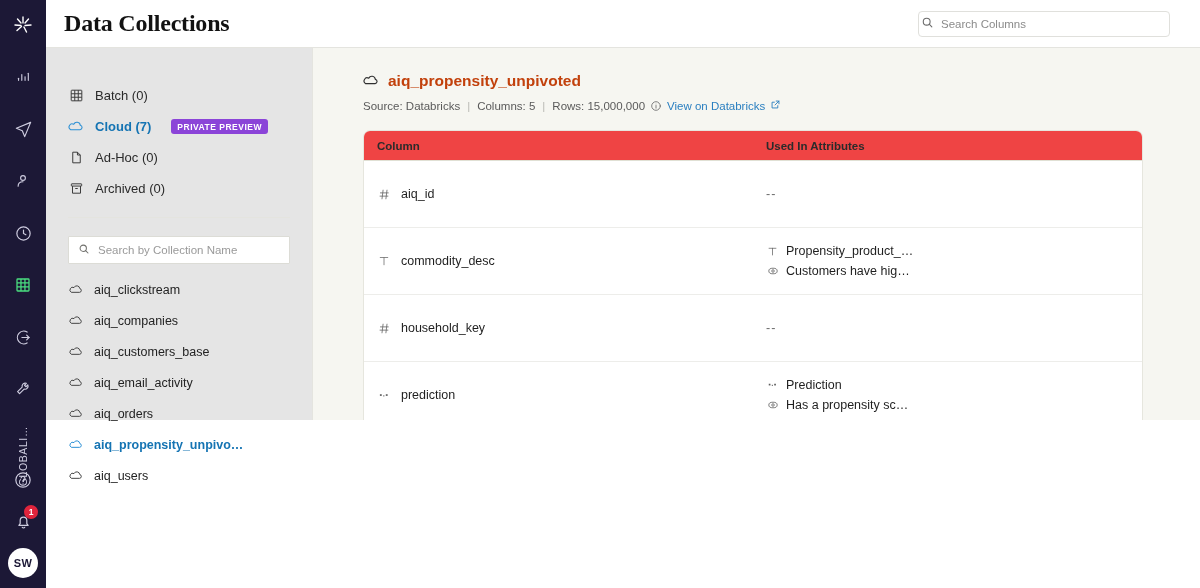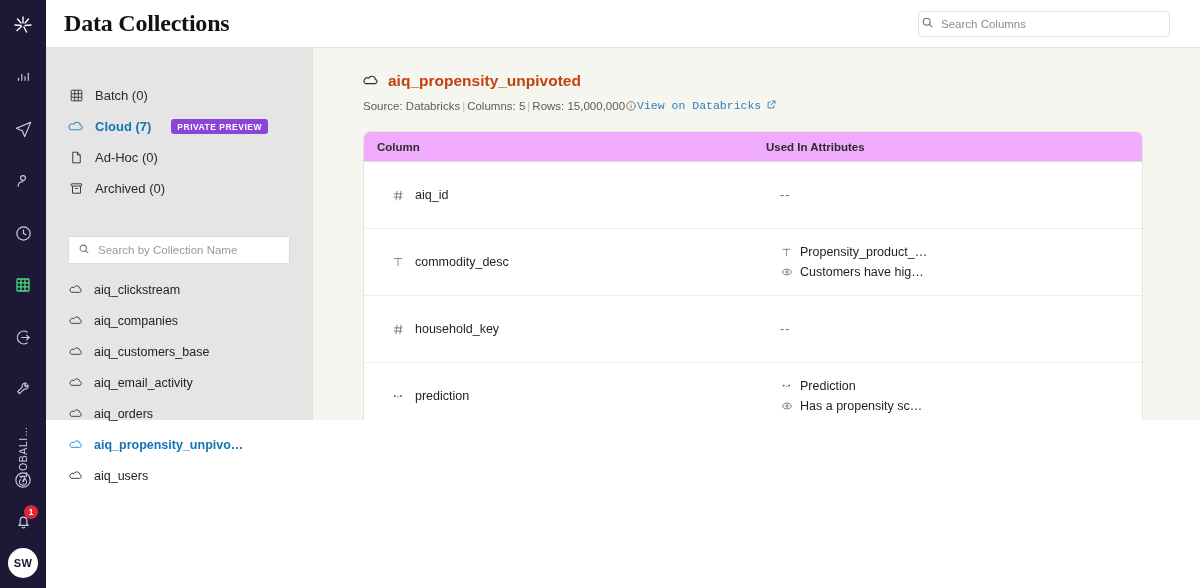--- a/index.html
+++ b/index.html
@@ -135,55 +135,54 @@
     overflow: hidden;
   }
   .ds-title {
     display: flex; align-items: center; gap: 9px;
     font-size: 15.5px; font-weight: bold; color: #c2410c;
   }
   .ds-title .cloud { color: #2f2f2f; display:flex; }
   .ds-meta {
     margin-top: 9px;
     font-size: 11.5px; color: #5a5a5a;
-    display: flex; align-items: center; 
+    display: flex; align-items: center; gap: 5px;
   }
   .ds-meta .sep { color: #b9b9b4; margin: 0 2px; }
   .ds-link {
     color: #2a7fc0; text-decoration: none;
-    display: inline-flex; align-items: flex-start; gap: 5px;
+    display: inline-flex; align-items: flex-end; gap: 5px;
     font-size: 11.5px;
-    font-family: Liberation Mono, monospace;
   }
   .info-ic { color: #6b6b6b; display:inline-flex; }
 
   .table-card {
     margin-top: 18px;
     background: #fff;
     border: 1px solid #e6e6de;
     border-radius: 7px;
     overflow: hidden;
     width: 780px;
   }
   .thead {
-    display: flex; background: #f0abfc;
+    display: flex; background: #ef4444;
     height: 30px; align-items: center;
     font-size: 11.5px; font-weight: bold; color: #2b2b2b;
     border-bottom: 1px solid #e0e0d4;
   }
   .col-a { width: 400px; flex: 0 0 400px; padding-left: 13px; }
   .col-b { flex: 1 1 auto; padding-left: 2px; }
 
   .trow {
     display: flex; align-items: center;
     min-height: 67px;
     border-bottom: 1px solid #ededea;
     font-size: 12.5px; color: #1f1f1f;
   }
-  .cell-name { display: flex; align-items: center; gap: 10px; margin-left: 14px; }
+  .cell-name { display: flex; align-items: center; gap: 10px; }
   .type-ic { width: 14px; flex:0 0 14px; display:flex; align-items:center; justify-content:center; color:#6e6e6e; }
   .attr-lines { display: flex; flex-direction: column; gap: 6px; }
   .attr-line { display: flex; align-items: center; gap: 7px; font-size: 12.5px; color: #1f1f1f; white-space: nowrap;}
   .attr-ic { width: 13px; flex:0 0 13px; display:flex; align-items:center; justify-content:center; color:#5e5e5e;}
   .attr-more { color: #2a7fc0; }
   .attr-more .attr-ic { color: #2a7fc0; }
   .dash { color: #6a6a6a; font-size: 12.5px; letter-spacing: 1px; }
 
   .tfoot {
     display: flex; align-items: center; justify-content: flex-end;

